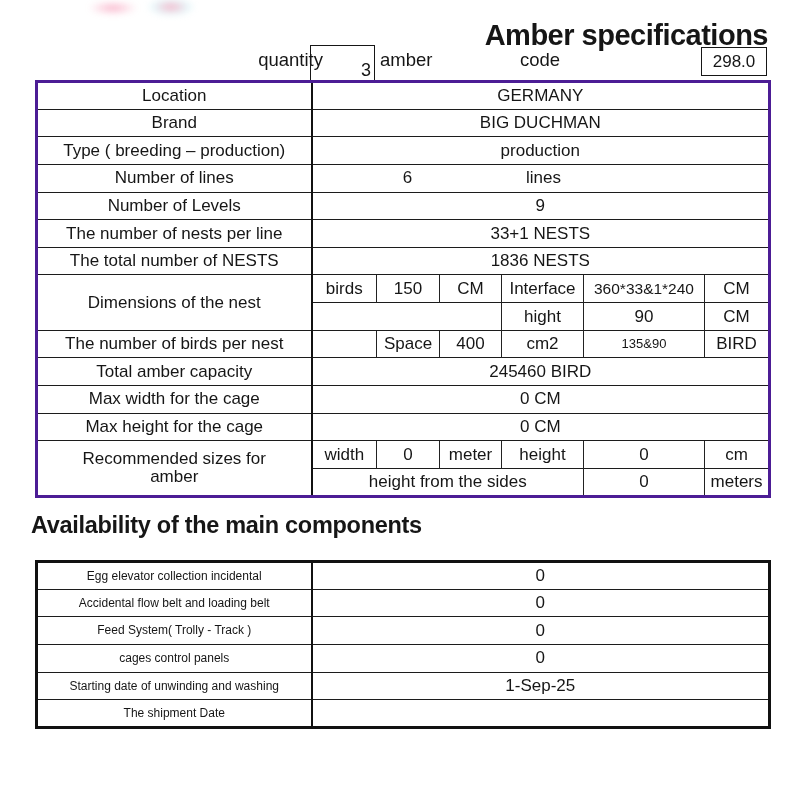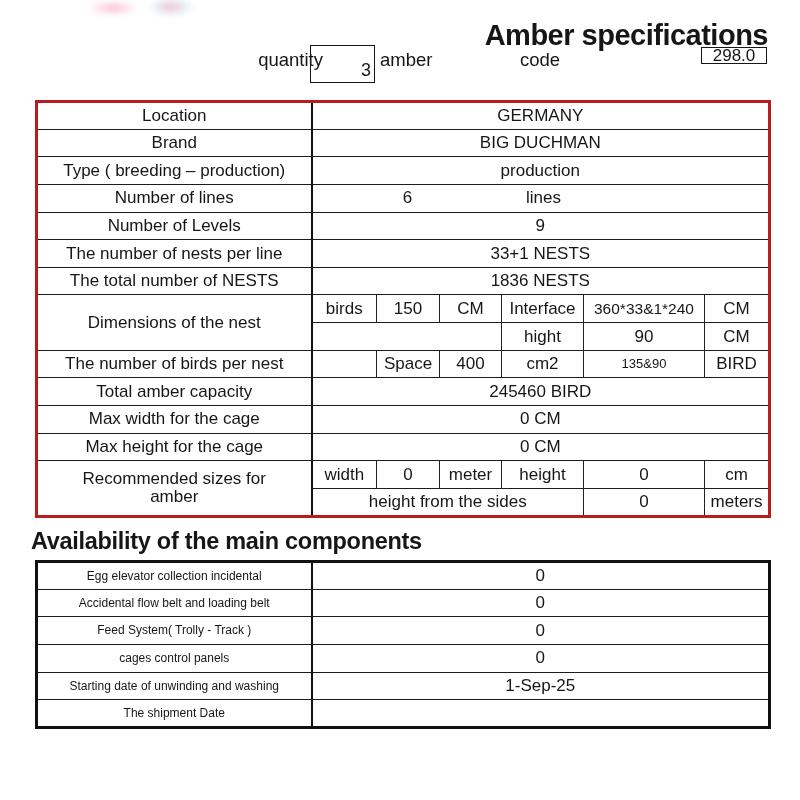--- a/index.html
+++ b/index.html
@@ -24,50 +24,50 @@
   .hdr-label{position:absolute;top:49px;font-size:18.5px;}
   .hdr-quantity{left:168px;width:155px;text-align:right;}
   .hdr-amber{left:380px;}
   .hdr-code{left:520px;width:120px;text-align:left;}
   .qty-box{
     position:absolute;left:310px;top:45px;width:65px;height:38px;
     border:1.7px solid #161616;display:flex;align-items:flex-end;justify-content:flex-end;
     padding:0 3px 1px 0;font-size:18px;
   }
   .code-box{
-    position:absolute;left:701px;top:47px;width:66px;height:17px;
+    position:absolute;left:701px;top:47px;width:66px;height:29px;
     border:1.7px solid #161616;display:flex;align-items:center;justify-content:center;
     font-size:17px;
   }
 
   table.grid{
     position:absolute;left:35px;border-collapse:collapse;table-layout:fixed;
     font-size:17px;
   }
   table.grid td{
     padding:0;vertical-align:middle;text-align:center;
     border-top:1.6px solid #1c1c1c;height:27.65px;line-height:1.05;
     overflow:hidden;white-space:nowrap;
   }
-  table.spec{top:100px;width:733px;border:3px solid #b91c1c;}
+  table.spec{top:80px;width:733px;border:3px solid #4c1d95;}
   table.comp{top:560px;width:733px;border:3px solid #111;}
   td.lab{border-right:2.2px solid #111;}
   td.bl{border-left:1.6px solid #222;}
   td.ar{text-align:right;padding-right:4px;}
   td.al{text-align:left;padding-left:5px;}
   .small{font-size:13px;}
   .mid{font-size:15.5px;}
   .two-line{white-space:normal;line-height:1.25;}
   .flexrow{display:flex;align-items:center;height:100%;width:100%;}
   .flexrow .seg1{width:190px;text-align:center;}
   .flexrow .seg2{width:82px;text-align:center;}
   .comp td.lab{font-size:12px;}
 
   .section-title{
-    position:absolute;left:31px;top:528px;font-size:23.5px;font-weight:bold;
+    position:absolute;left:31px;top:512px;font-size:23.5px;font-weight:bold;
     letter-spacing:-.3px;
   }
 </style>
 </head>
 <body>
 
 <div class="smudge s1"></div>
 <div class="smudge s2"></div>
 
 <div class="doc-title">Amber specifications</div>

